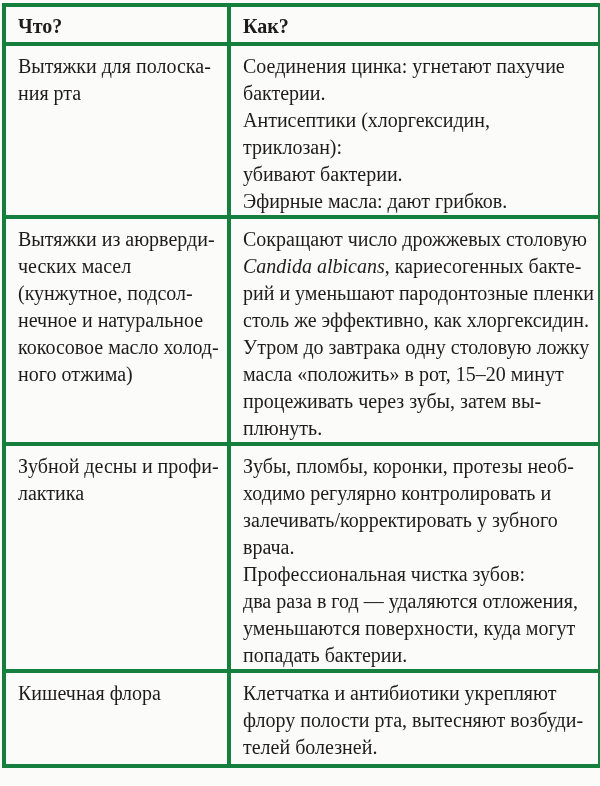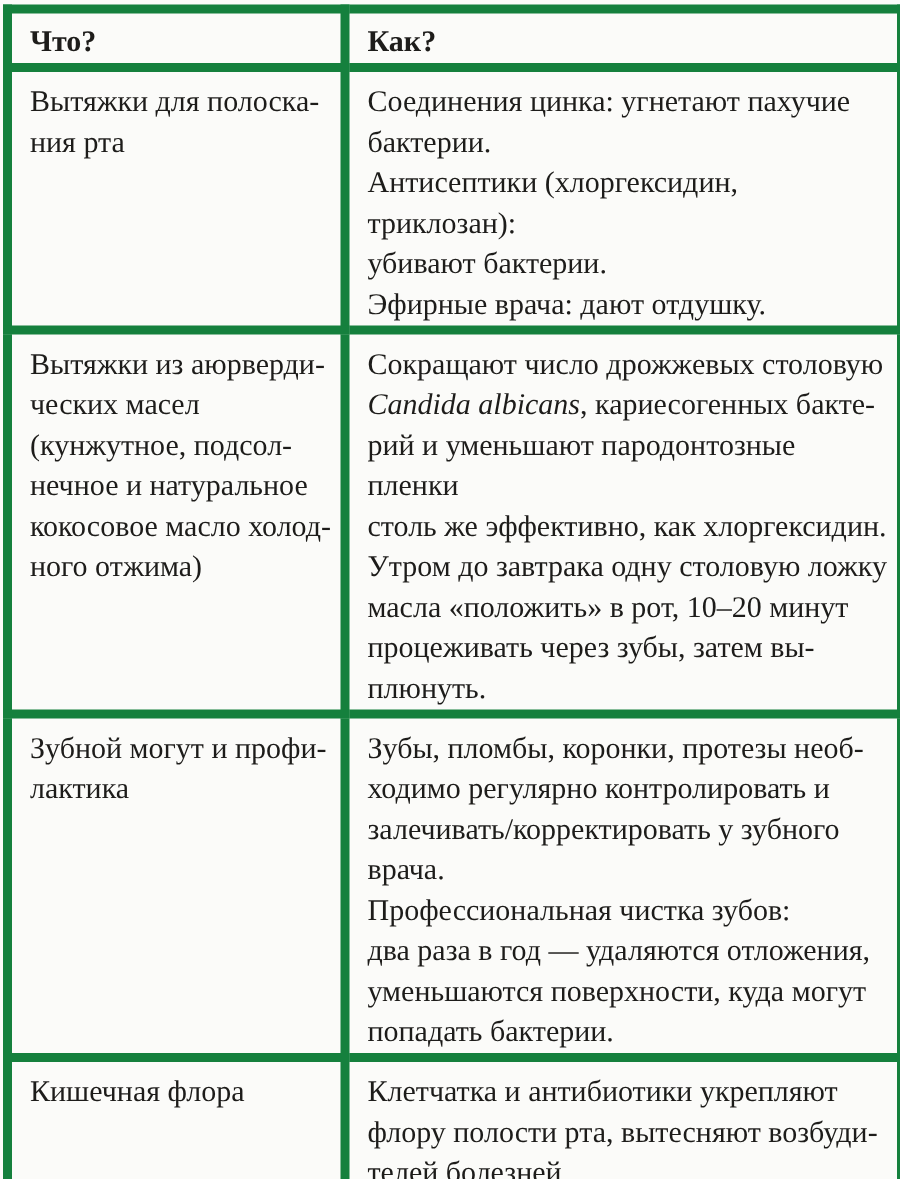--- a/index.html
+++ b/index.html
@@ -16,21 +16,21 @@
     position: absolute;
     left: 2px;
     top: 3px;
     width: 596px;
     border-collapse: collapse;
     table-layout: fixed;
   }
   col.col-what { width: 225px; }
   col.col-how  { width: 371px; }
   th, td {
-    border: 6px solid #15803d;
+    border: 4px solid #15803d;
     vertical-align: top;
     text-align: left;
     padding: 7px 4px 0 12px;
     font-size: 20px;
     line-height: 27px;
     white-space: pre-line;
     overflow: hidden;
   }
   th {
     font-weight: bold;
@@ -60,40 +60,40 @@
       </tr>
     </thead>
     <tbody>
       <tr class="h-r0">
         <td>Вытяжки для полоска-
 ния рта</td>
         <td>Соединения цинка: угнетают пахучие
 бактерии.
 Антисептики (хлоргексидин, триклозан):
 убивают бактерии.
-Эфирные врача: дают отдушку.</td>
+Эфирные масла: дают грибков.</td>
       </tr>
       <tr class="h-r1">
         <td>Вытяжки из аюрверди-
 ческих масел
 (кунжутное, подсол-
 нечное и натуральное
 кокосовое масло холод-
 ного отжима)</td>
         <td><span>Сокращают число дрожжевых столовую
 </span><em class="species">Candida albicans</em><span>, кариесогенных бакте-
 рий и уменьшают пародонтозные пленки
 столь же эффективно, как хлоргексидин.
 Утром до завтрака одну столовую ложку
-масла «положить» в рот, 10–20 минут
+масла «положить» в рот, 15–20 минут
 процеживать через зубы, затем вы-
 плюнуть.</span></td>
       </tr>
       <tr class="h-r2">
-        <td>Зубной могут и профи-
+        <td>Зубной десны и профи-
 лактика</td>
         <td>Зубы, пломбы, коронки, протезы необ-
 ходимо регулярно контролировать и
 залечивать/корректировать у зубного
 врача.
 Профессиональная чистка зубов:
 два раза в год — удаляются отложения,
 уменьшаются поверхности, куда могут
 попадать бактерии.</td>
       </tr>

